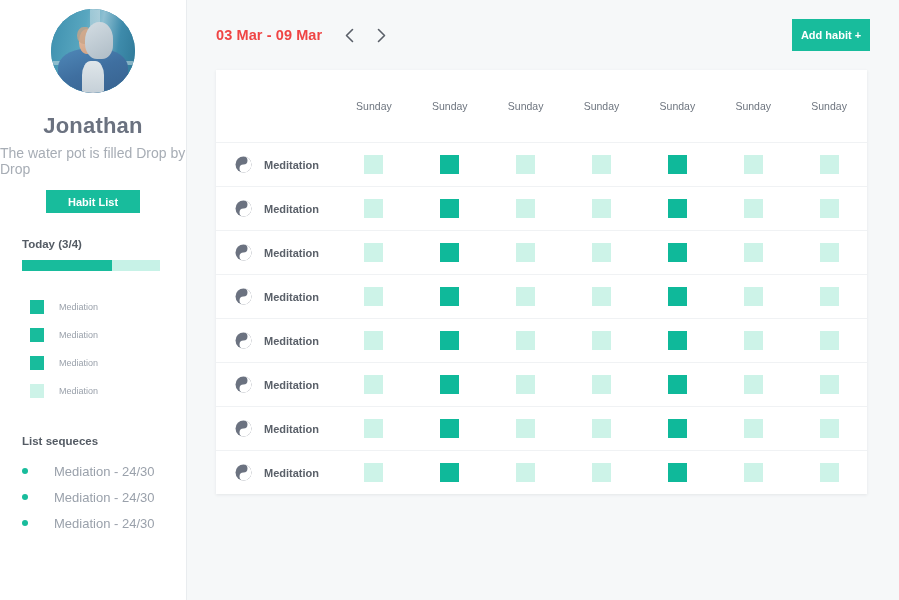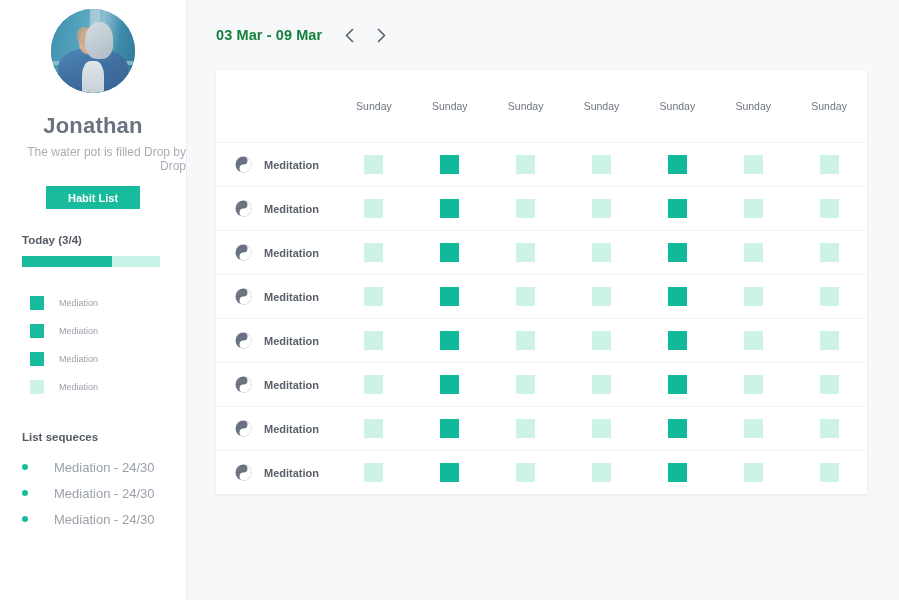--- a/index.html
+++ b/index.html
@@ -114,22 +114,22 @@
 
   .profile-name {
     text-align: center;
     font-size: 22px;
     font-weight: bold;
     color: #6b7280;
     margin-top: 20px;
     letter-spacing: .2px;
   }
   .profile-tagline {
-    text-align: right;
-    font-size: 12px;
+    text-align: left;
+    font-size: 14px;
     color: #a7adb5;
     margin-top: 6px;
   }
 
   .habit-list-btn {
     display: block;
     width: 94px;
     height: 23px;
     line-height: 23px;
     margin: 13px auto 0;
@@ -218,21 +218,21 @@
 
   .topbar {
     display: flex;
     align-items: center;
     height: 70px;
     padding: 0 29px 0 29px;
   }
   .date-range {
     font-size: 14.5px;
     font-weight: bold;
-    color: #15803d;
+    color: #ef4444;
     letter-spacing: .1px;
   }
   .nav-arrows {
     display: flex;
     align-items: center;
     margin-left: 16px;
   }
   .nav-arrow {
     width: 22px;
     height: 22px;
@@ -391,20 +391,21 @@
             <path d="M8.5 1.5 L2.5 7.5 L8.5 13.5" fill="none" stroke="#5a6069" stroke-width="1.6" stroke-linecap="round" stroke-linejoin="round"></path>
           </svg>
         </div>
         <div class="nav-arrow" style="margin-left:10px;">
           <svg width="11" height="15" viewBox="0 0 11 15">
             <path d="M2.5 1.5 L8.5 7.5 L2.5 13.5" fill="none" stroke="#5a6069" stroke-width="1.6" stroke-linecap="round" stroke-linejoin="round"></path>
           </svg>
         </div>
       </div>
       <div class="spacer"></div>
+      <button class="add-habit-btn">Add habit +</button>
     </div>
 
     <div class="table-card">
       <div class="thead" id="thead">
         <div class="th-spacer"></div>
       <div class="th">Sunday</div>
           <div class="th">Sunday</div>
           <div class="th">Sunday</div>
           <div class="th">Sunday</div>
           <div class="th">Sunday</div>

